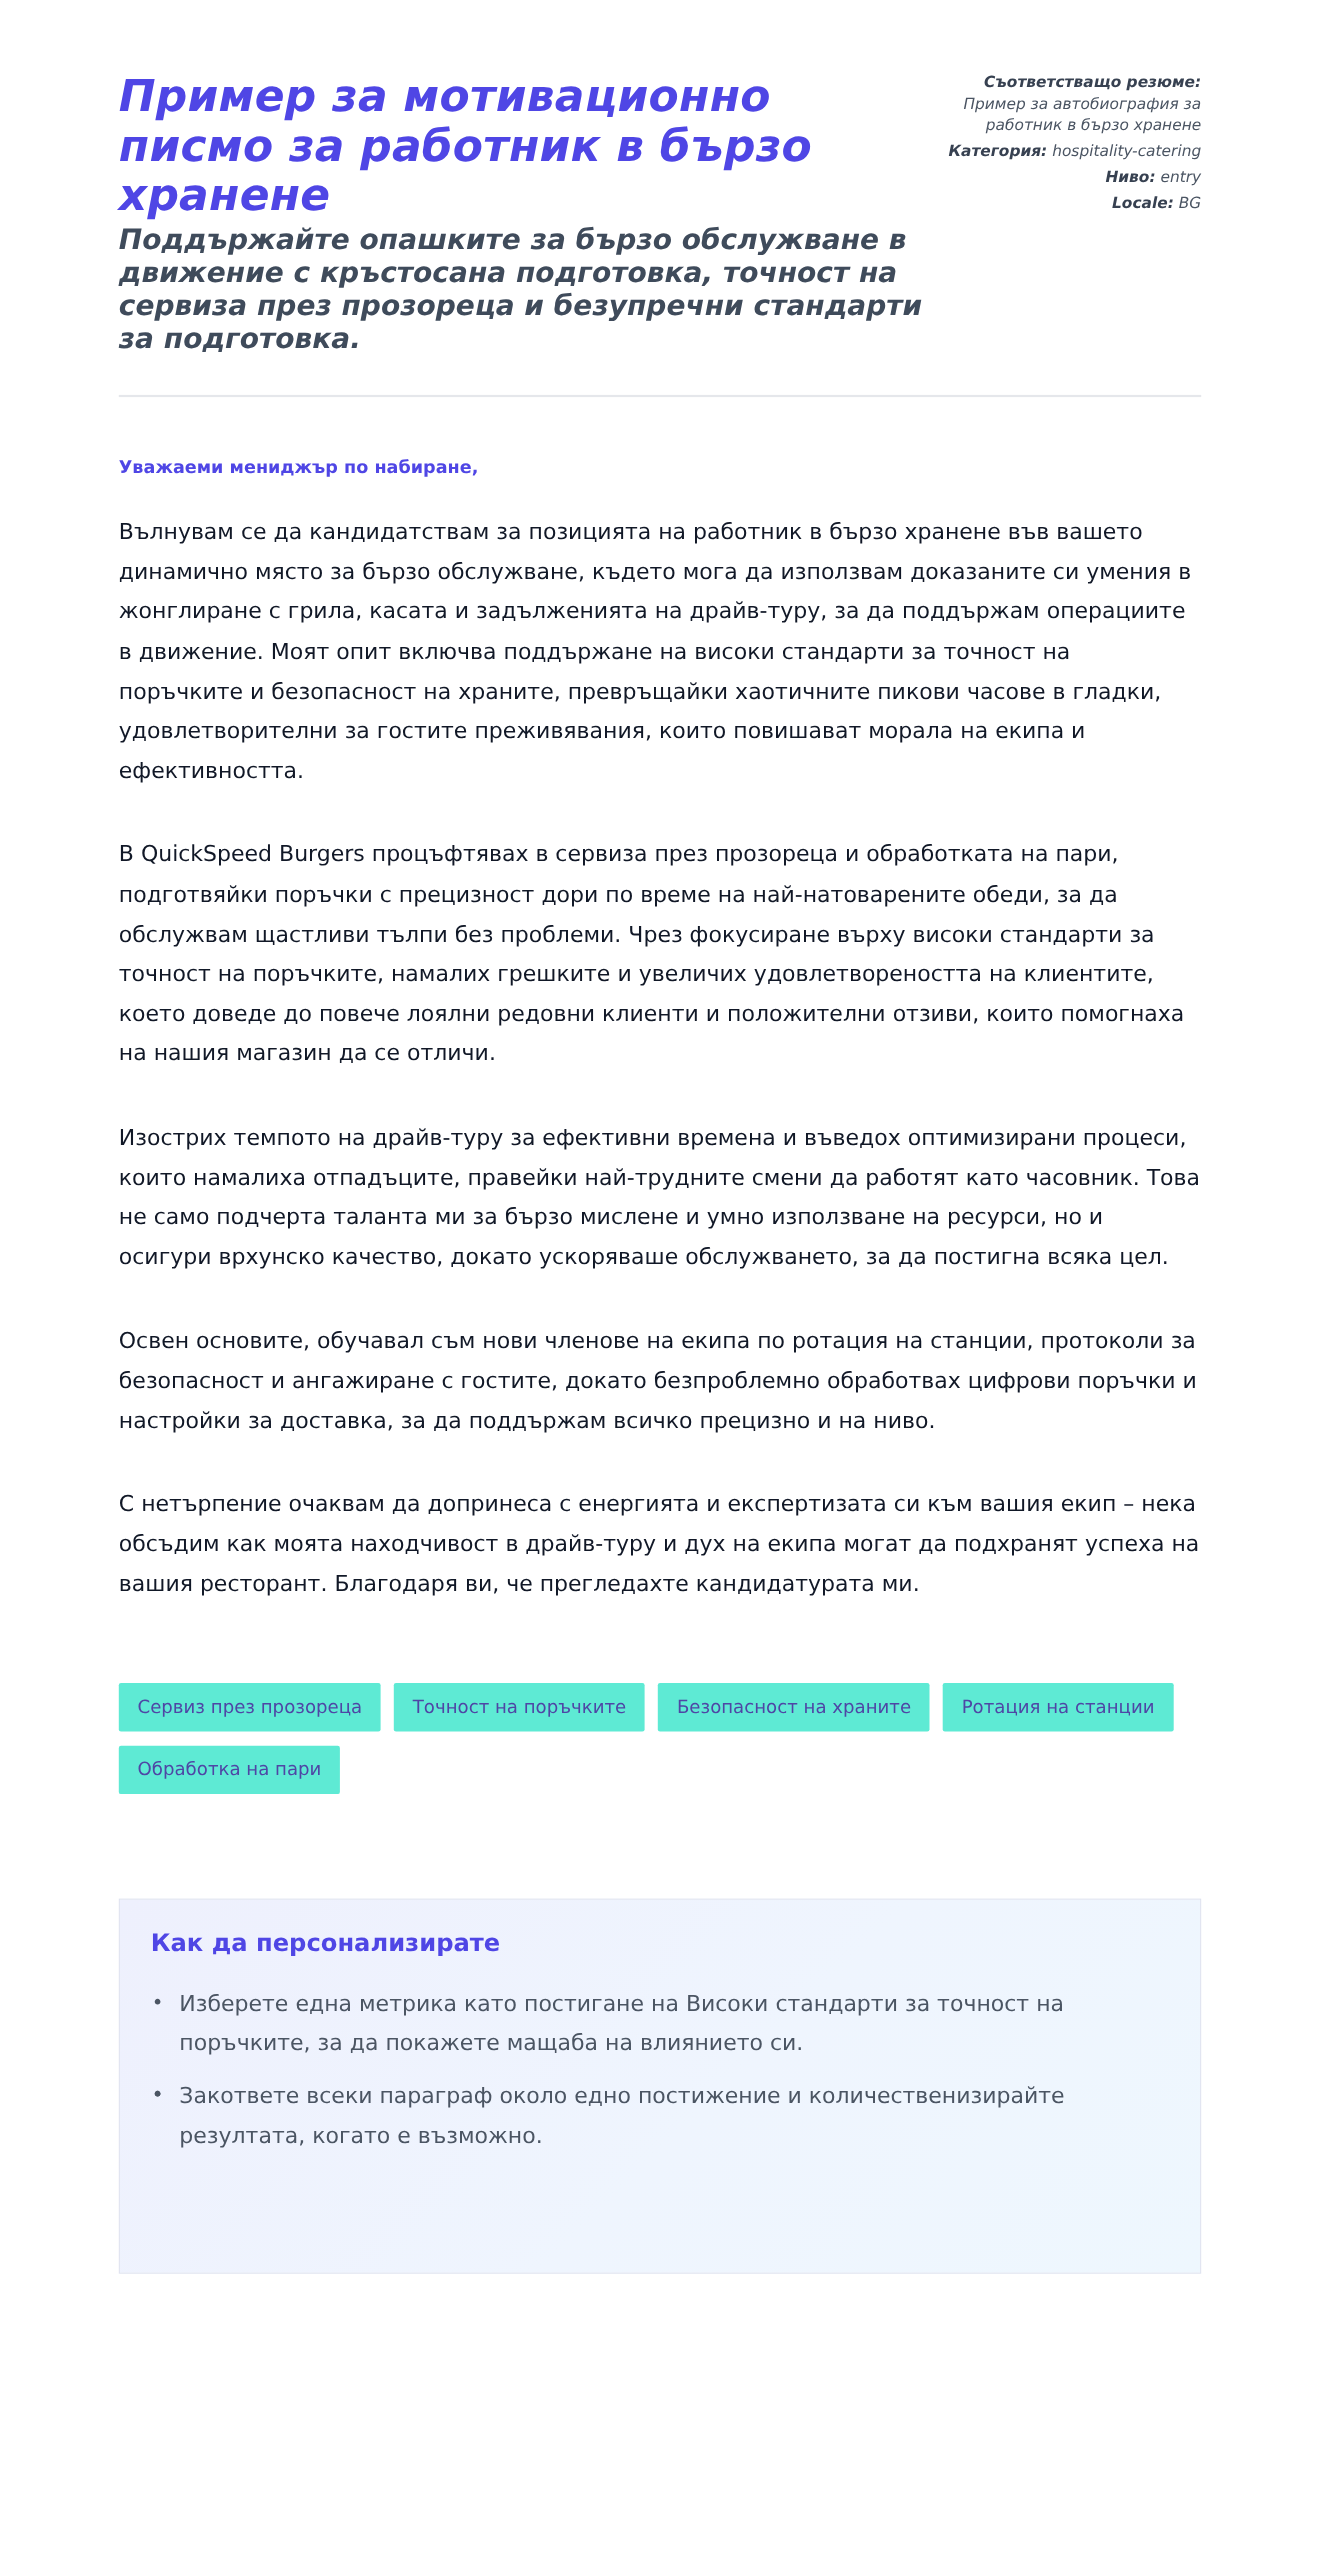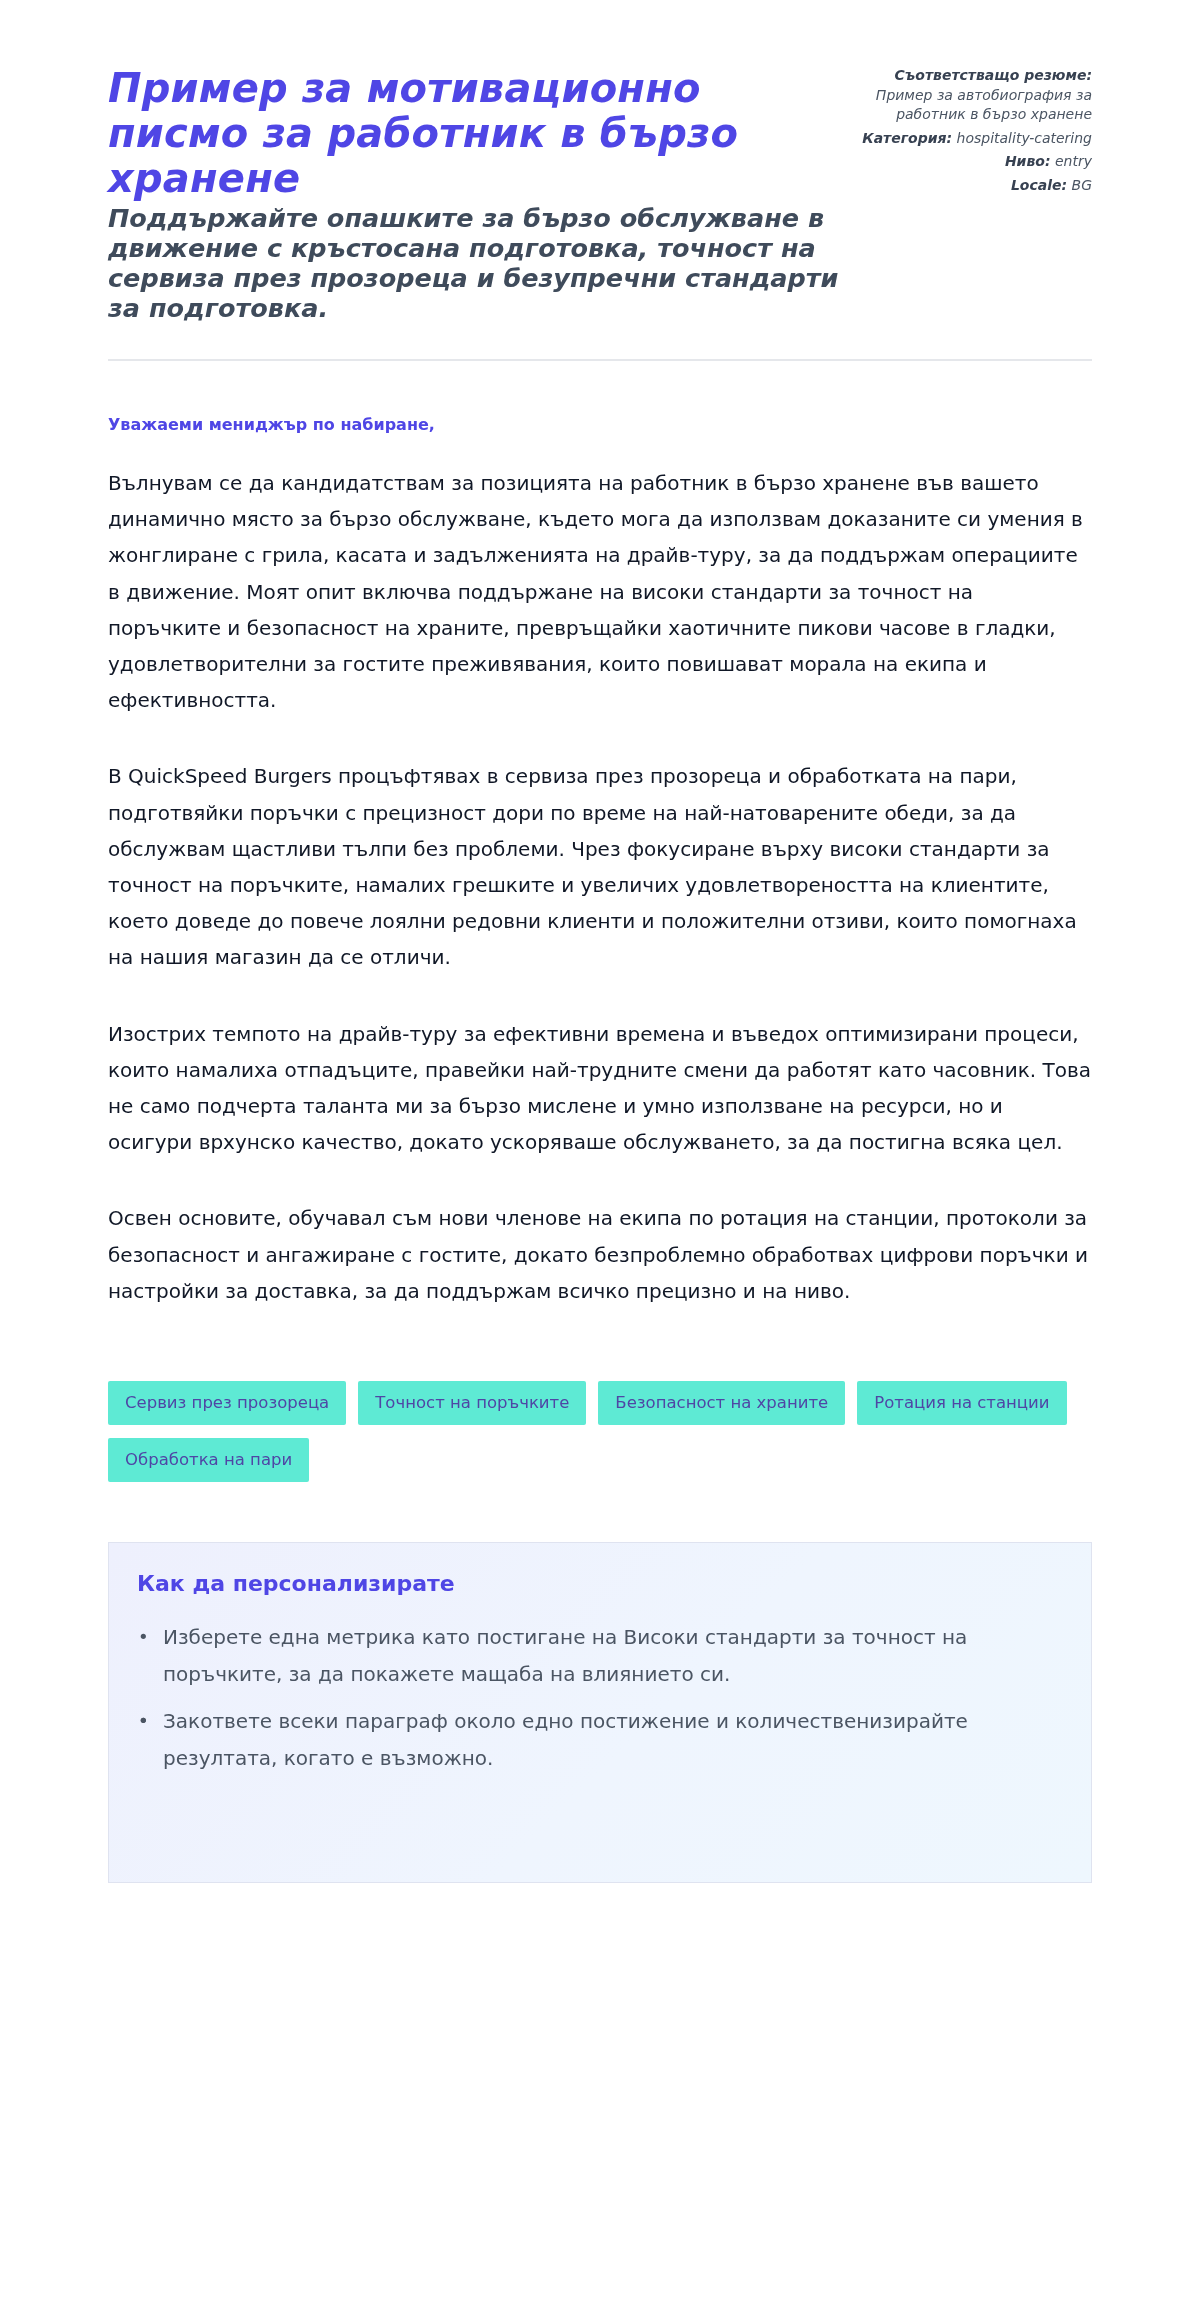--- a/index.html
+++ b/index.html
@@ -94,21 +94,21 @@
   .tag {
     background: #5eead4;
     color: #4f46a5;
     font-size: 16.5px;
     line-height: 20px;
     padding: 12px 17px;
     border-radius: 2px;
   }
 
   .tips {
-    margin-top: 60px;
+    margin-top: 95px;
     width: 984px;
     height: 341px;
     border: 1.5px solid #dfe3f0;
     background: linear-gradient(135deg, #eef0fd 0%, #eff5fe 55%, #eef7fe 100%);
     padding: 26px 40px 28px 28px;
   }
   .tips-title {
     font-size: 22px;
     font-weight: bold;
     color: #4f46e5;
@@ -162,20 +162,21 @@
       </div>
     </div>
   </header>
 
   <section class="letter">
     <p class="salutation">Уважаеми мениджър по набиране,</p>
     <p class="body-para">Вълнувам се да кандидатствам за позицията на работник в бързо хранене във вашето динамично място за бързо обслужване, където мога да използвам доказаните си умения в жонглиране с грила, касата и задълженията на драйв-туру, за да поддържам операциите в движение. Моят опит включва поддържане на високи стандарти за точност на поръчките и безопасност на храните, превръщайки хаотичните пикови часове в гладки, удовлетворителни за гостите преживявания, които повишават морала на екипа и ефективността.</p>
     <p class="body-para">В QuickSpeed Burgers процъфтявах в сервиза през прозореца и обработката на пари, подготвяйки поръчки с прецизност дори по време на най-натоварените обеди, за да обслужвам щастливи тълпи без проблеми. Чрез фокусиране върху високи стандарти за точност на поръчките, намалих грешките и увеличих удовлетвореността на клиентите, което доведе до повече лоялни редовни клиенти и положителни отзиви, които помогнаха на нашия магазин да се отличи.</p>
     <p class="body-para">Изострих темпото на драйв-туру за ефективни времена и въведох оптимизирани процеси, които намалиха отпадъците, правейки най-трудните смени да работят като часовник. Това не само подчерта таланта ми за бързо мислене и умно използване на ресурси, но и осигури врхунско качество, докато ускоряваше обслужването, за да постигна всяка цел.</p>
     <p class="body-para">Освен основите, обучавал съм нови членове на екипа по ротация на станции, протоколи за безопасност и ангажиране с гостите, докато безпроблемно обработвах цифрови поръчки и настройки за доставка, за да поддържам всичко прецизно и на ниво.</p>
+    <p class="body-para">С нетърпение очаквам да допринеса с енергията и експертизата си към вашия екип – нека обсъдим как моята находчивост в драйв-туру и дух на екипа могат да подхранят успеха на вашия ресторант. Благодаря ви, че прегледахте кандидатурата ми.</p>
 
     <div class="signature">
     </div>
   </section>
 
   <div class="tags">
     <span class="tag">Сервиз през прозореца</span>
     <span class="tag">Точност на поръчките</span>
     <span class="tag">Безопасност на храните</span>
     <span class="tag">Ротация на станции</span>

